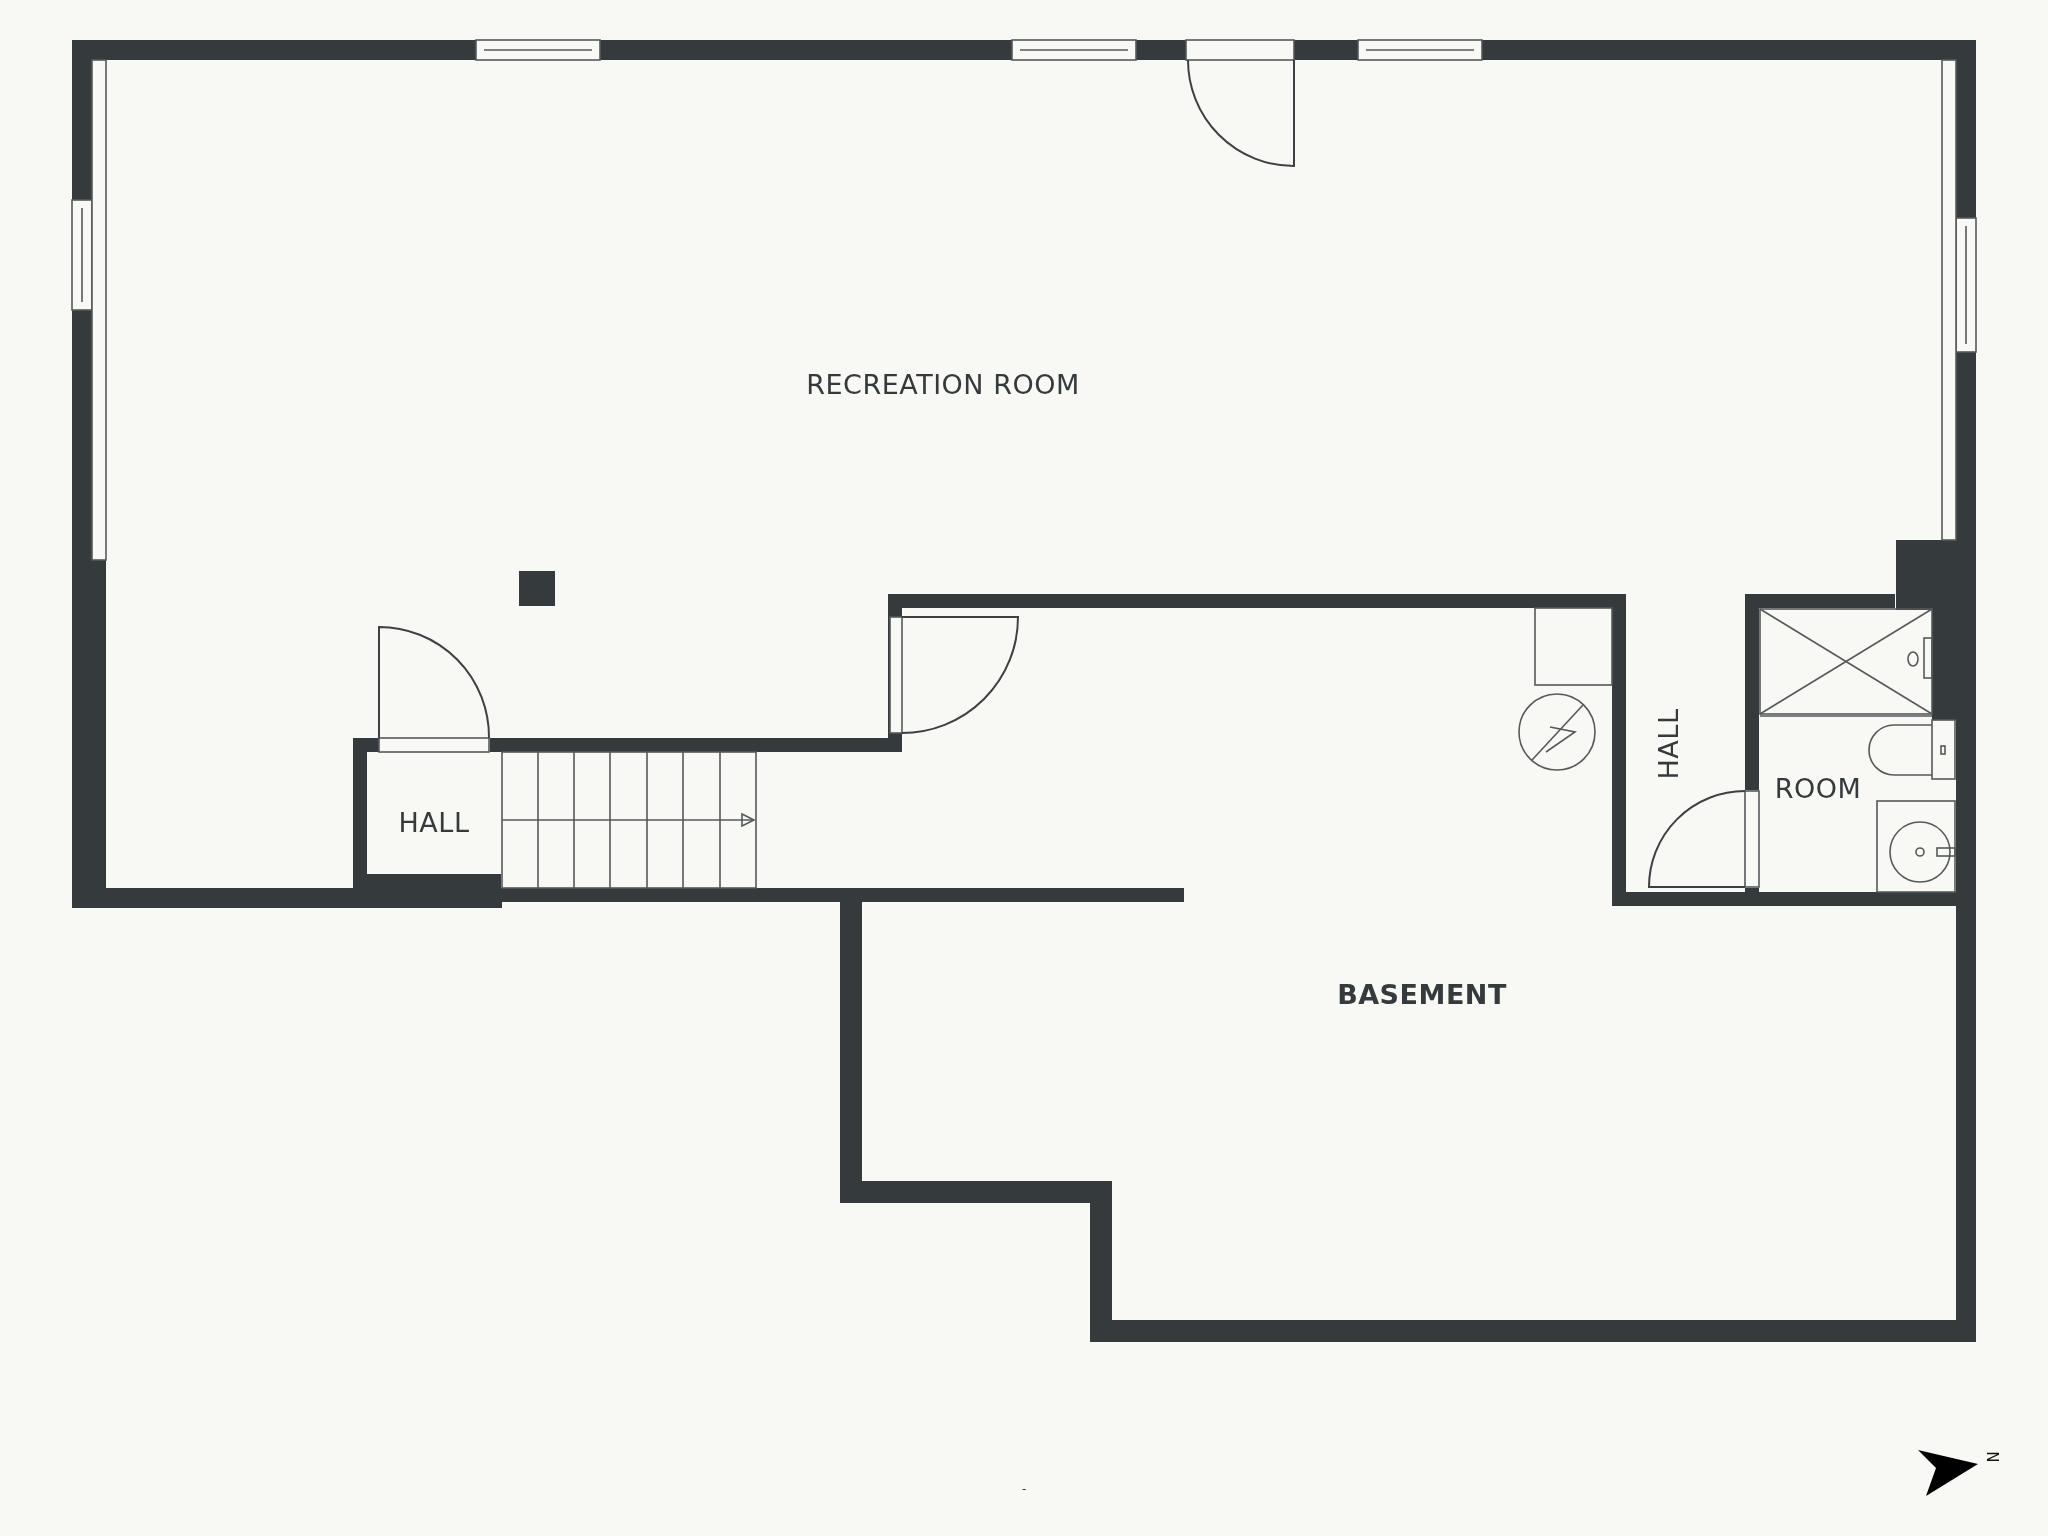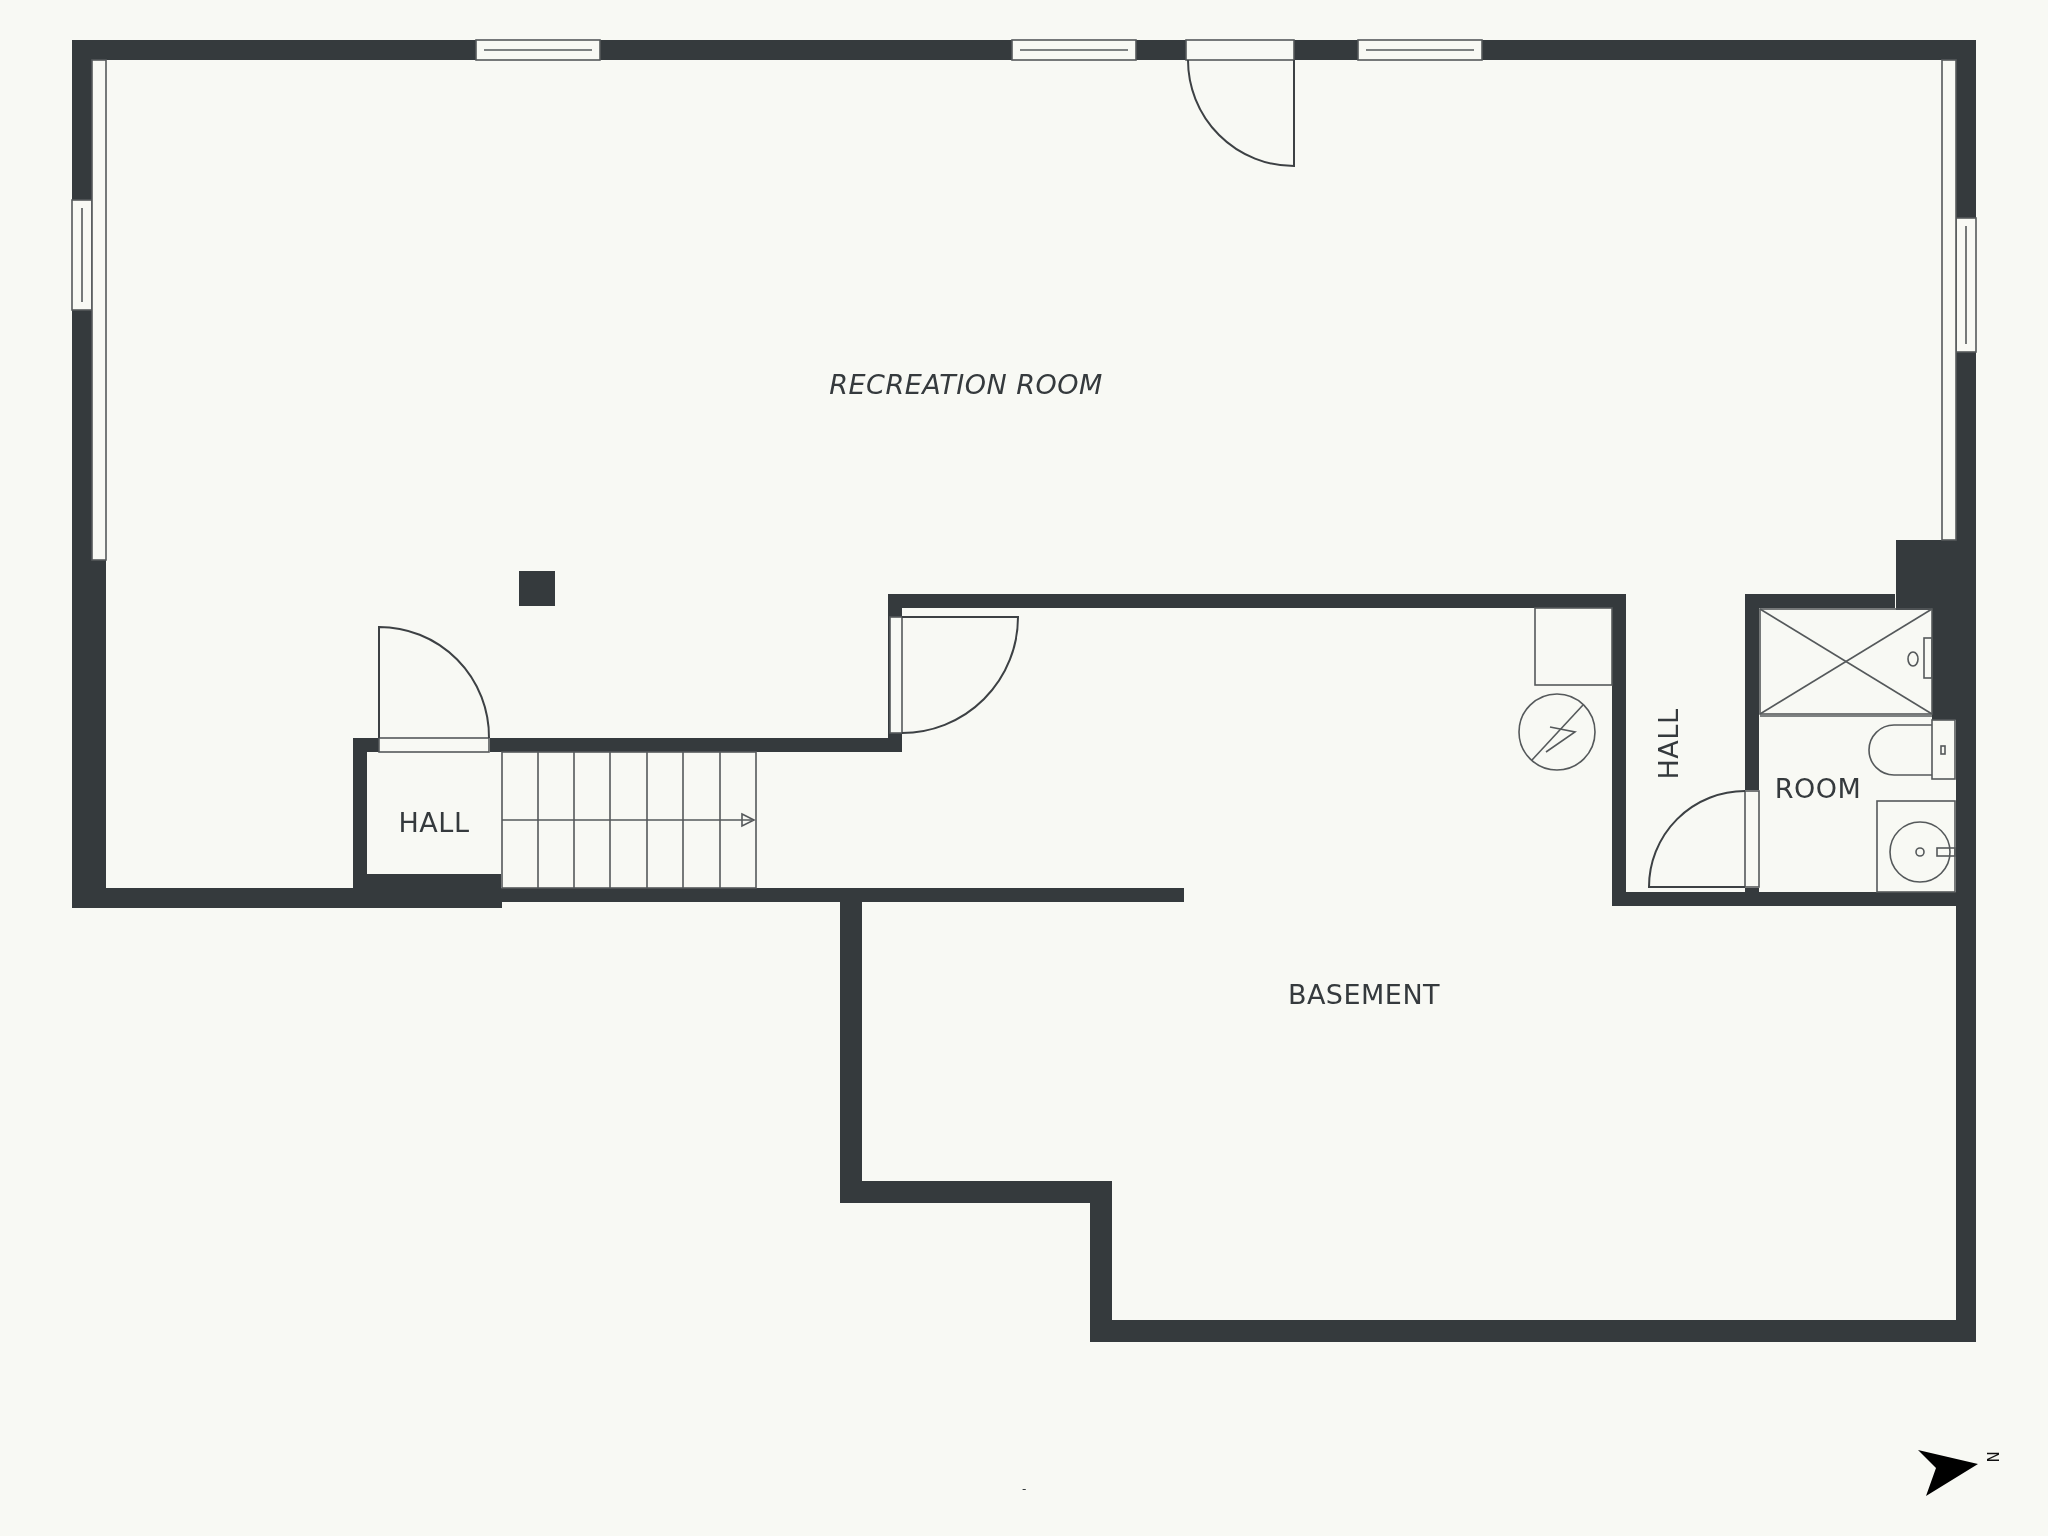--- a/index.html
+++ b/index.html
@@ -146,24 +146,24 @@
     <rect class="thin" x="1941" y="746" width="4" height="8"></rect>
   </g>
   <g>
     <rect class="thin" x="1877" y="801" width="78" height="91"></rect>
     <circle class="thin" cx="1920" cy="852" r="30"></circle>
     <circle class="thin" cx="1920" cy="852" r="4"></circle>
     <rect class="thin" x="1937" y="848" width="18" height="8"></rect>
   </g>
 </svg>
 
-<div class="label" style="left:966px; top:384px;font-style:italic;">RECREATION ROOM</div>
+<div class="label" style="left:943px; top:384px;">RECREATION ROOM</div>
 <div class="label" style="left:434px; top:822px;">HALL</div>
 <div class="label vertical" style="left:1668px; top:744px;">HALL</div>
 <div class="label" style="left:1818px; top:788px;">ROOM</div>
-<div class="label" style="left:1364px; top:994px;">BASEMENT</div>
+<div class="label" style="left:1422px; top:994px;font-weight:bold;">BASEMENT</div>
 
 <svg class="compass" viewBox="0 0 70 50" xmlns="http://www.w3.org/2000/svg">
   <path d="M2 4 L62 18 L10 50 L20 22 Z" fill="#000"></path>
 </svg>
 <div class="compass-letter">N</div>
 
 <div class="dot">-</div>
 
 </body></html>

